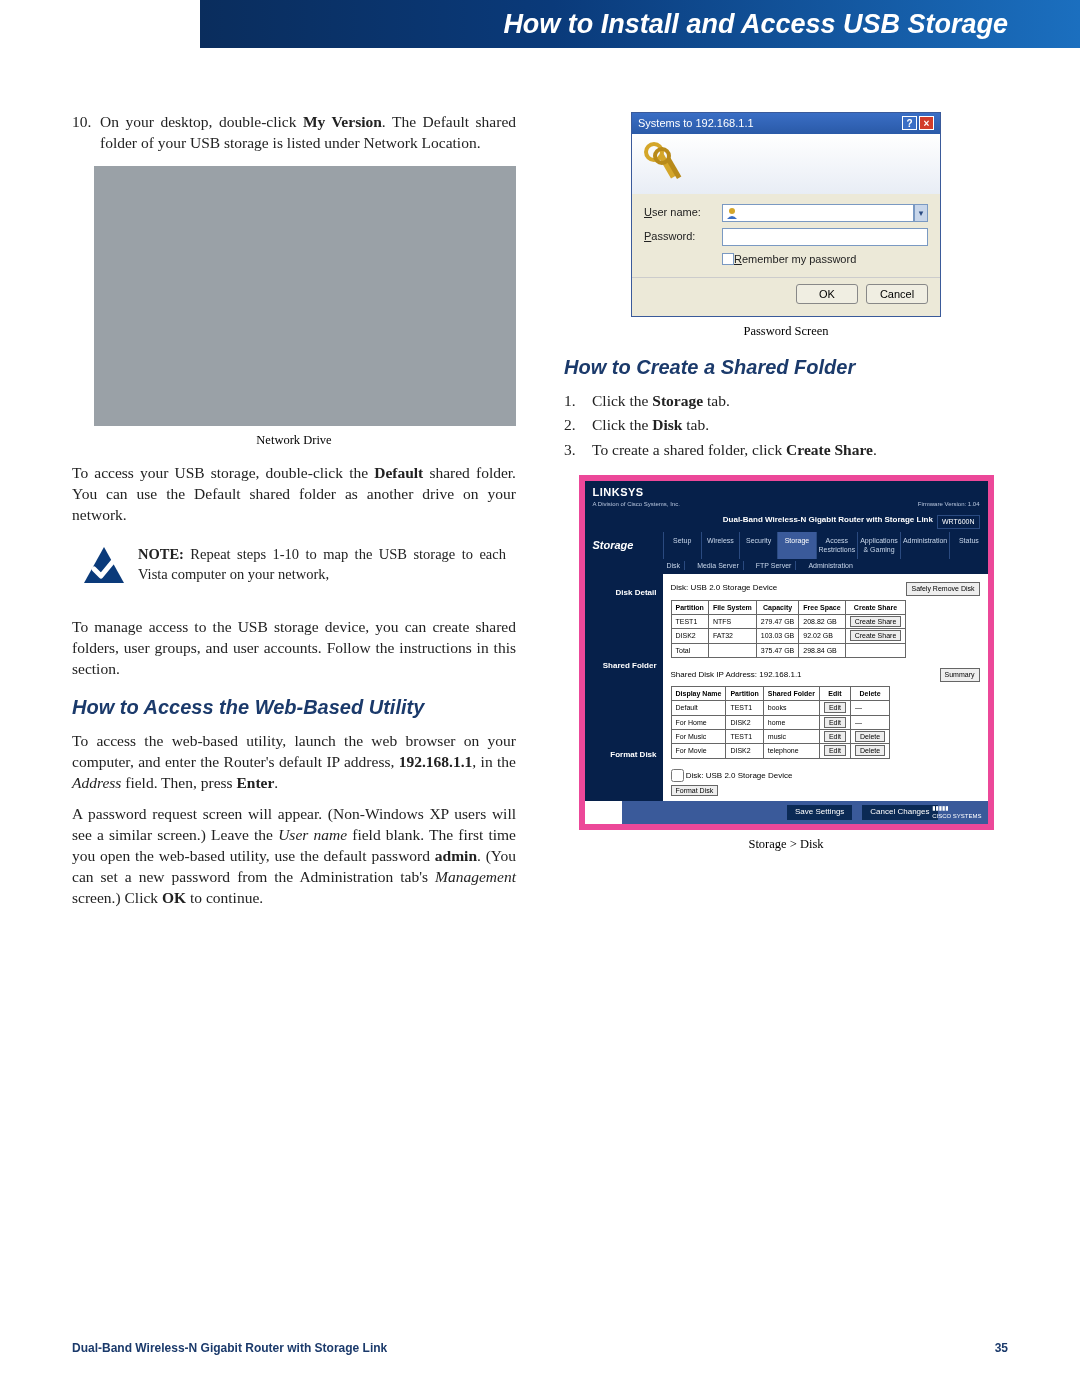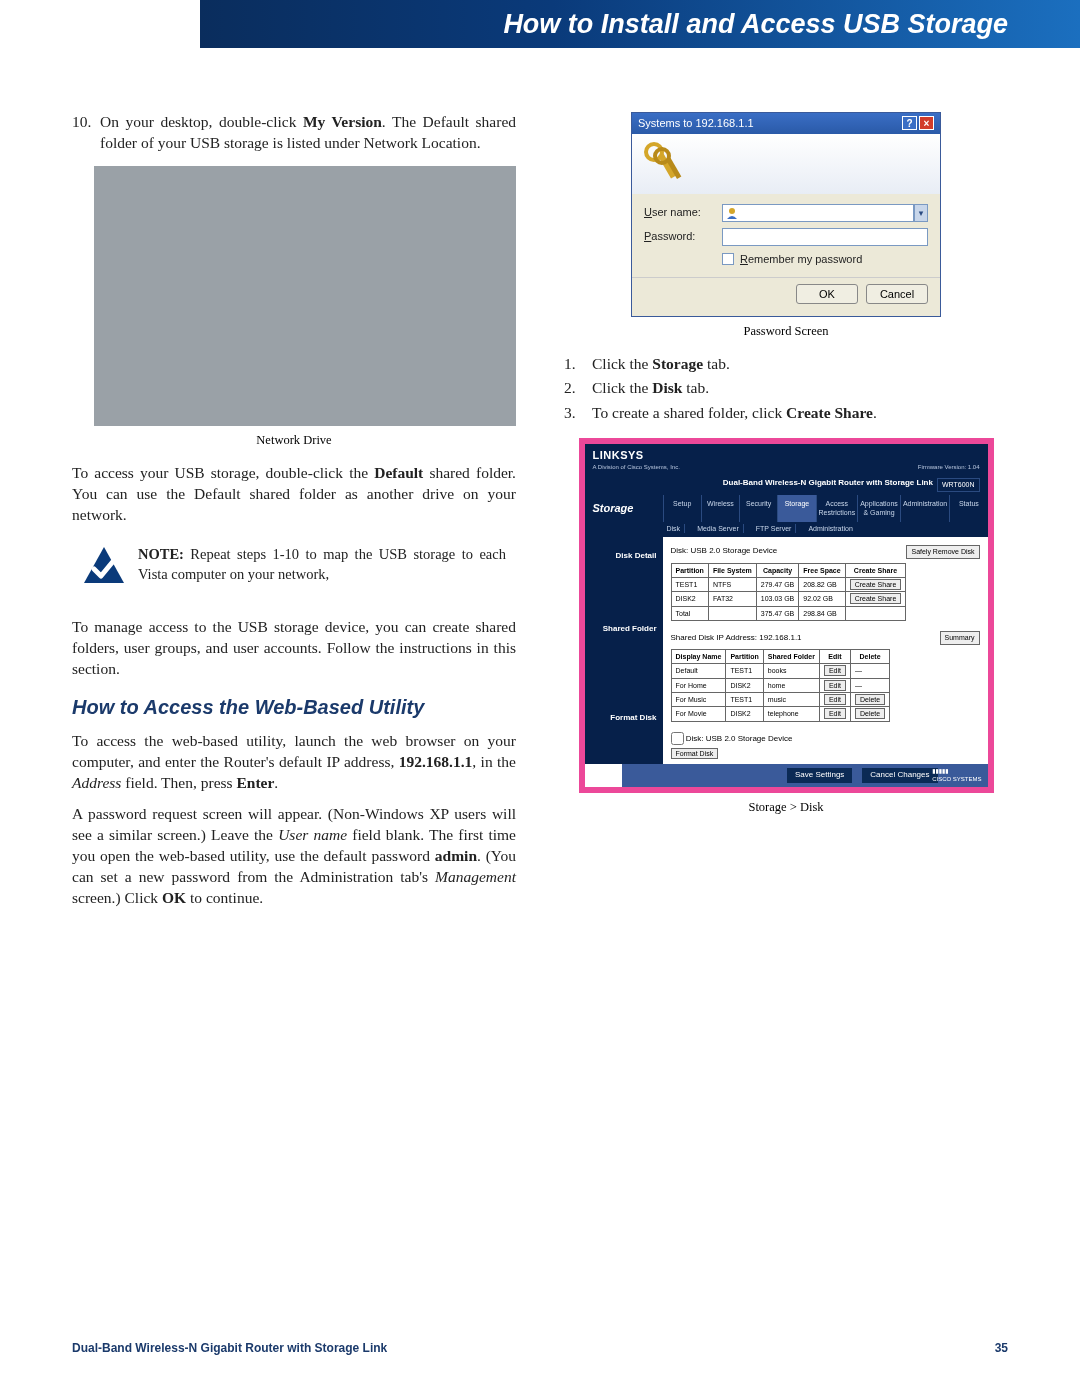--- a/index.html
+++ b/index.html
@@ -150,21 +150,21 @@
   }
   .frow .dd {
     width: 14px; height: 18px;
     background: #c8d6ea;
     border: 1px solid #7a99c2;
     color: #2a4a80;
     text-align: center;
     font-size: 9px;
     line-height: 16px;
   }
-  .chk { display: flex; align-items: center; gap: 6px; margin-left: 78px; margin-bottom: 10px; }
+  .chk { display: flex; align-items: center; margin-left: 78px; margin-bottom: 10px; }
   .cbox { width: 12px; height: 12px; border: 1px solid #7a99c2; background: #fff; }
   .dlg-hr { border-top: 1px solid #ccc; margin: 6px -12px; }
   .dlg-btns { display: flex; gap: 8px; justify-content: flex-end; padding-bottom: 6px; }
   .dbtn {
     width: 62px; height: 20px;
     background: #f0eee2;
     border: 1px solid #888;
     border-radius: 3px;
     font-size: 11px;
   }
@@ -338,20 +338,21 @@
         </div>
         <div class="dlg-hr"></div>
         <div class="dlg-btns">
           <button class="dbtn">OK</button>
           <button class="dbtn">Cancel</button>
         </div>
       </div>
     </div>
     <div class="caption">Password Screen</div>
 
+    <h2 class="sub">How to Create a Shared Folder</h2>
     <div class="step">
         <div class="num">1.</div>
         <div><span>Click the </span><strong>Storage</strong><span> tab.</span></div>
       </div>
     <div class="step">
         <div class="num">2.</div>
         <div><span>Click the </span><strong>Disk</strong><span> tab.</span></div>
       </div>
     <div class="step" style="margin-bottom:14px;">
         <div class="num">3.</div>

